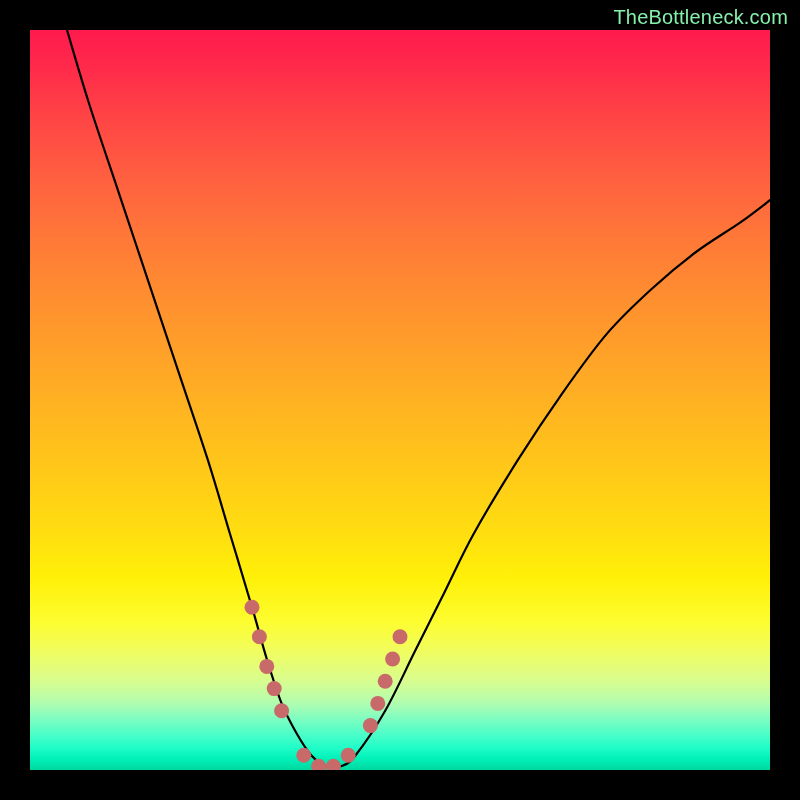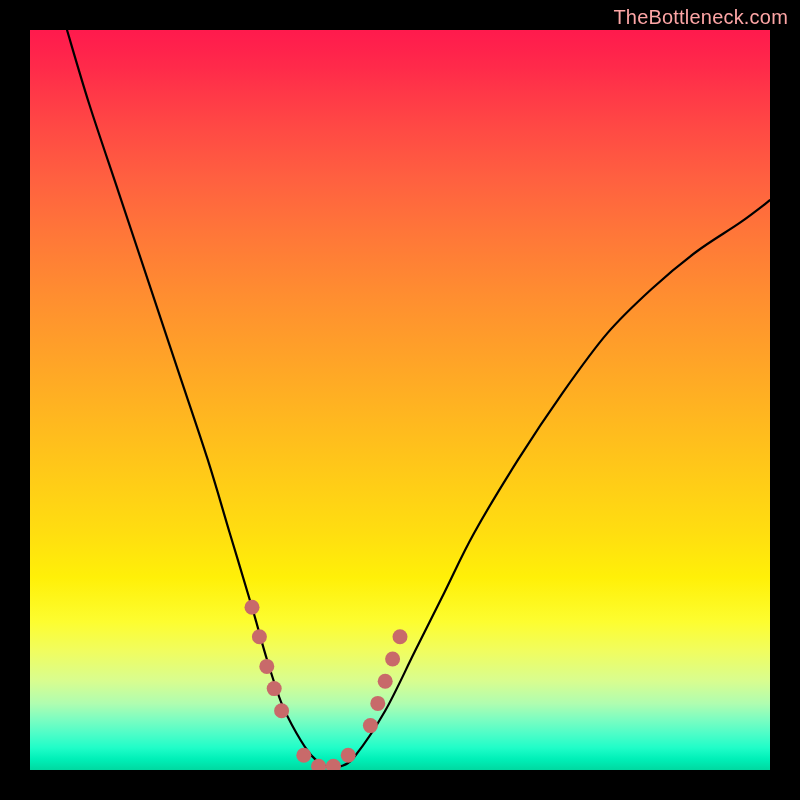--- a/index.html
+++ b/index.html
@@ -46,21 +46,21 @@
       #00d8a0 100%
     );
   }
   .watermark {
     position: absolute;
     top: 6px;
     right: 12px;
     font-family: Arial, Helvetica, sans-serif;
     font-size: 20px;
     font-weight: 500;
-    color: #fca5a5;
+    color: #86efac;
     letter-spacing: 0.2px;
   }
   svg.curve {
     position: absolute;
     left: 0;
     top: 0;
     width: 740px;
     height: 740px;
   }
 </style>

